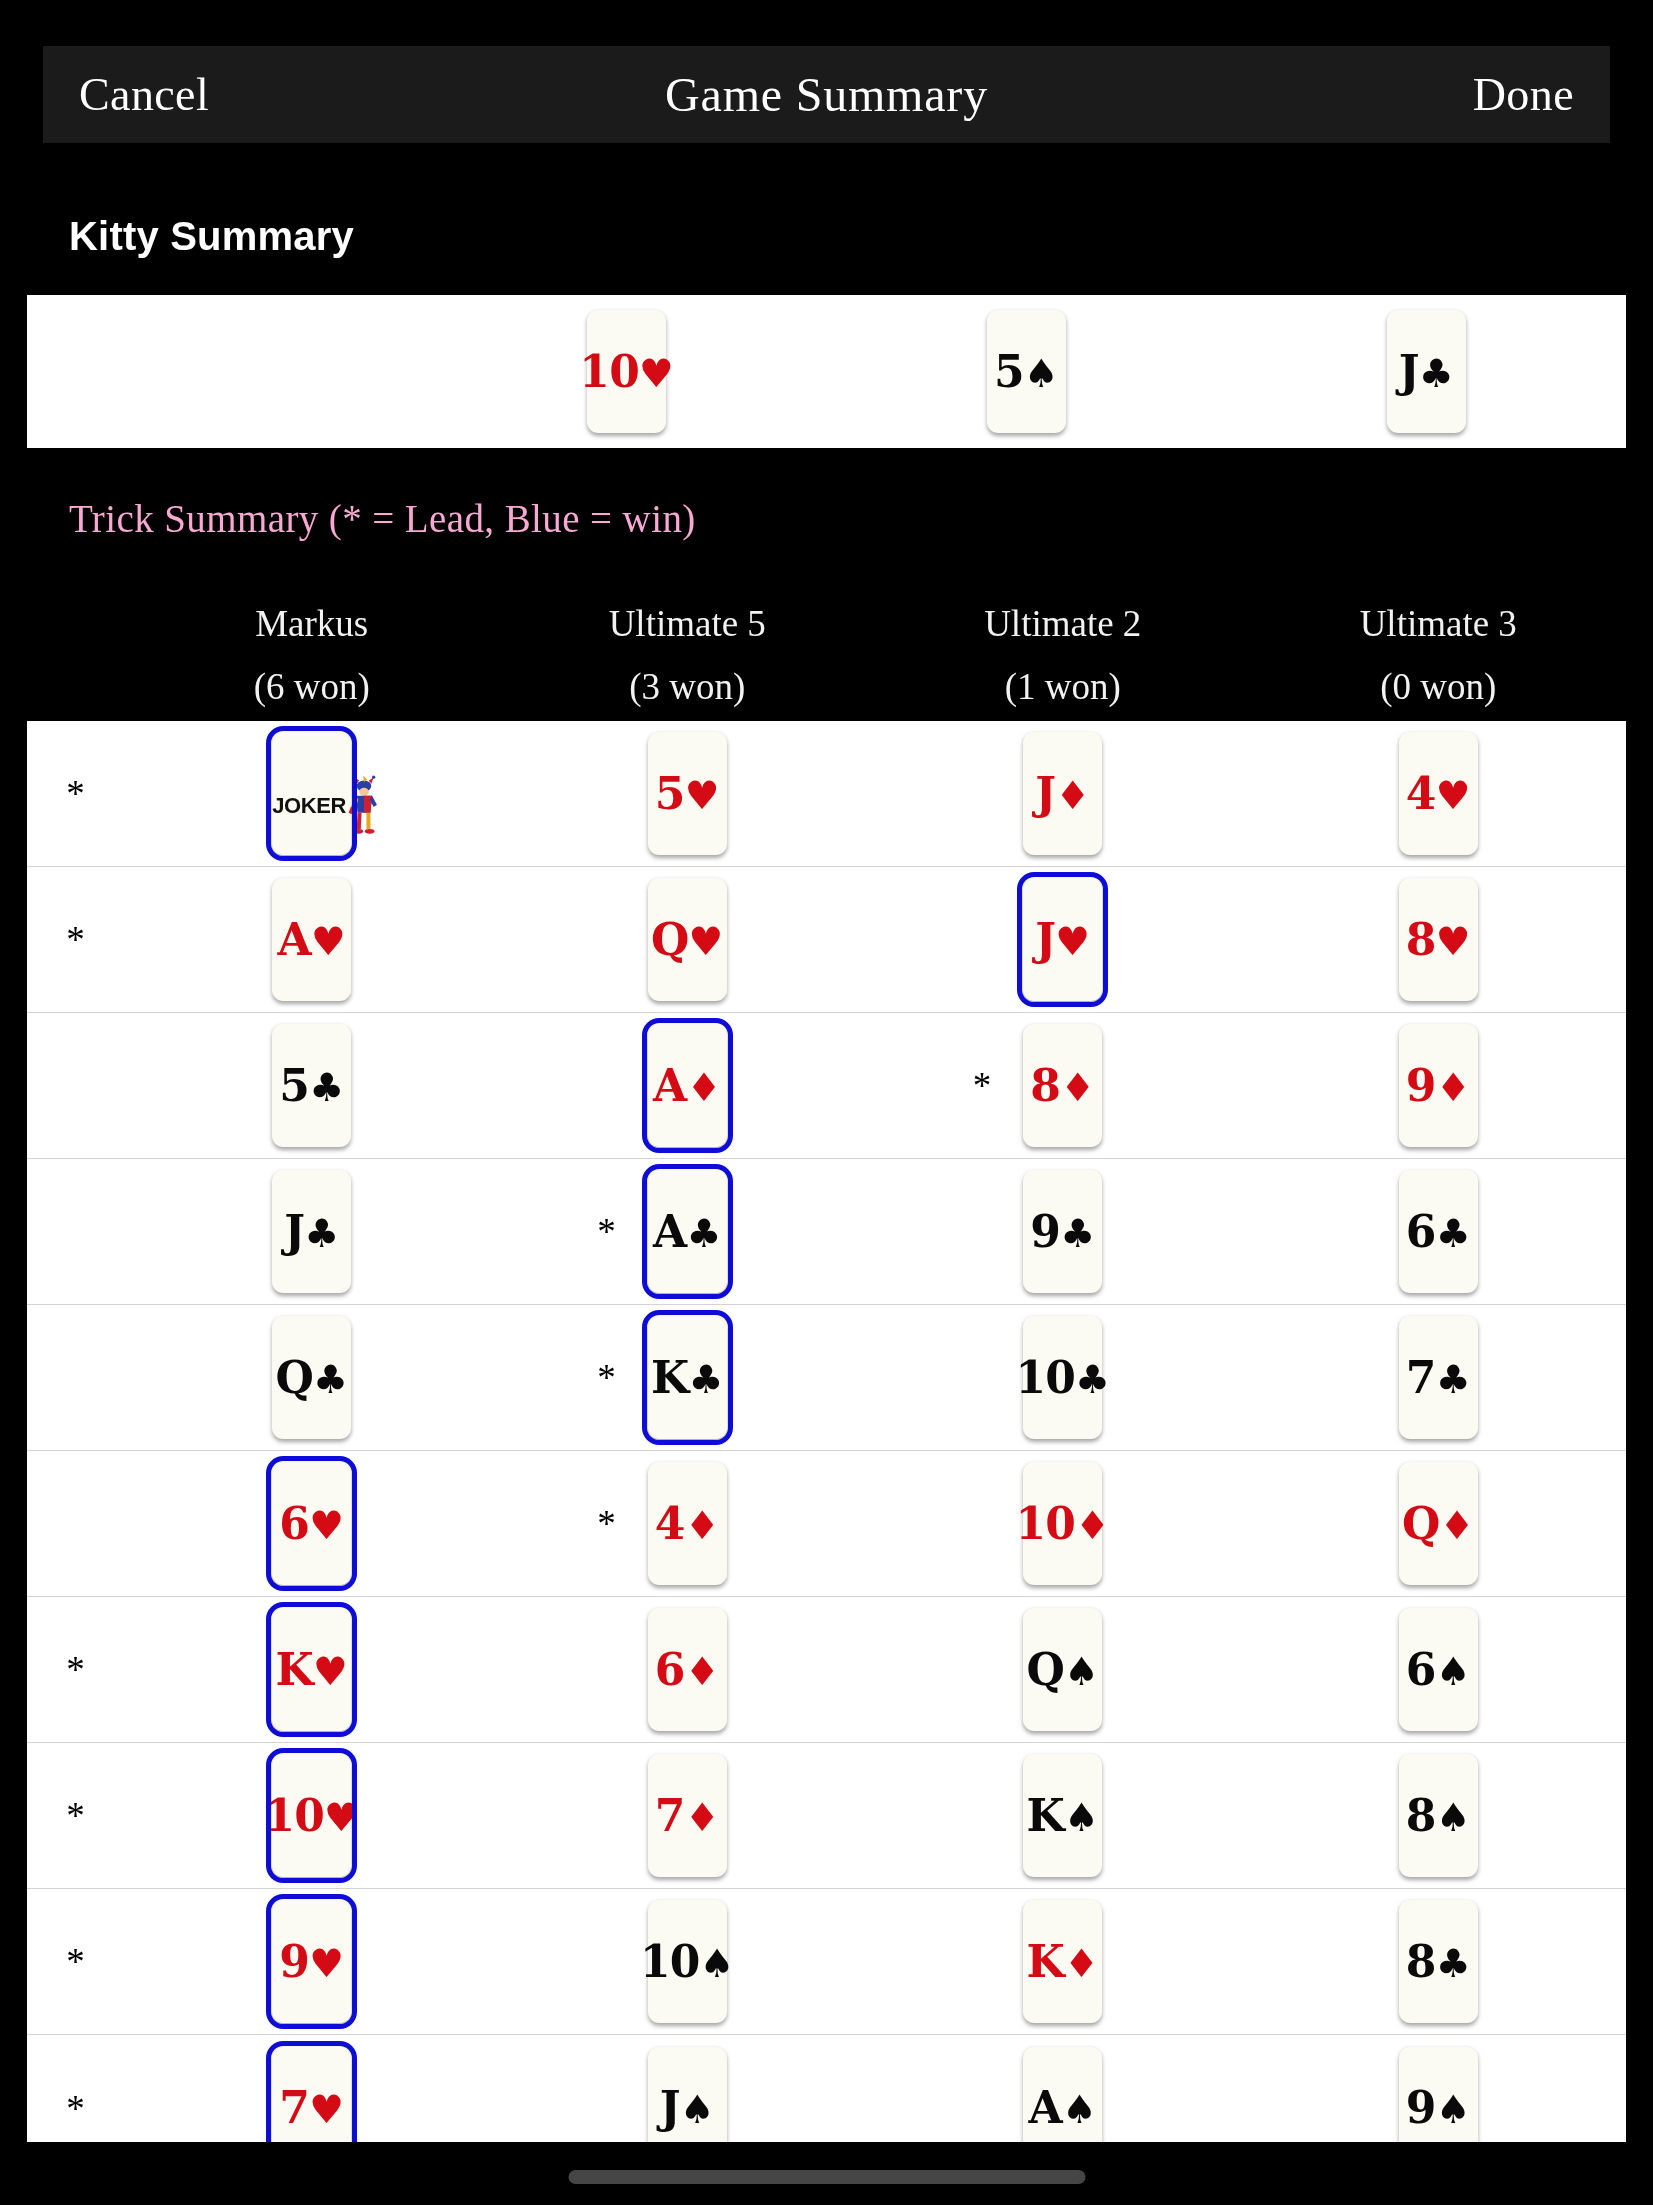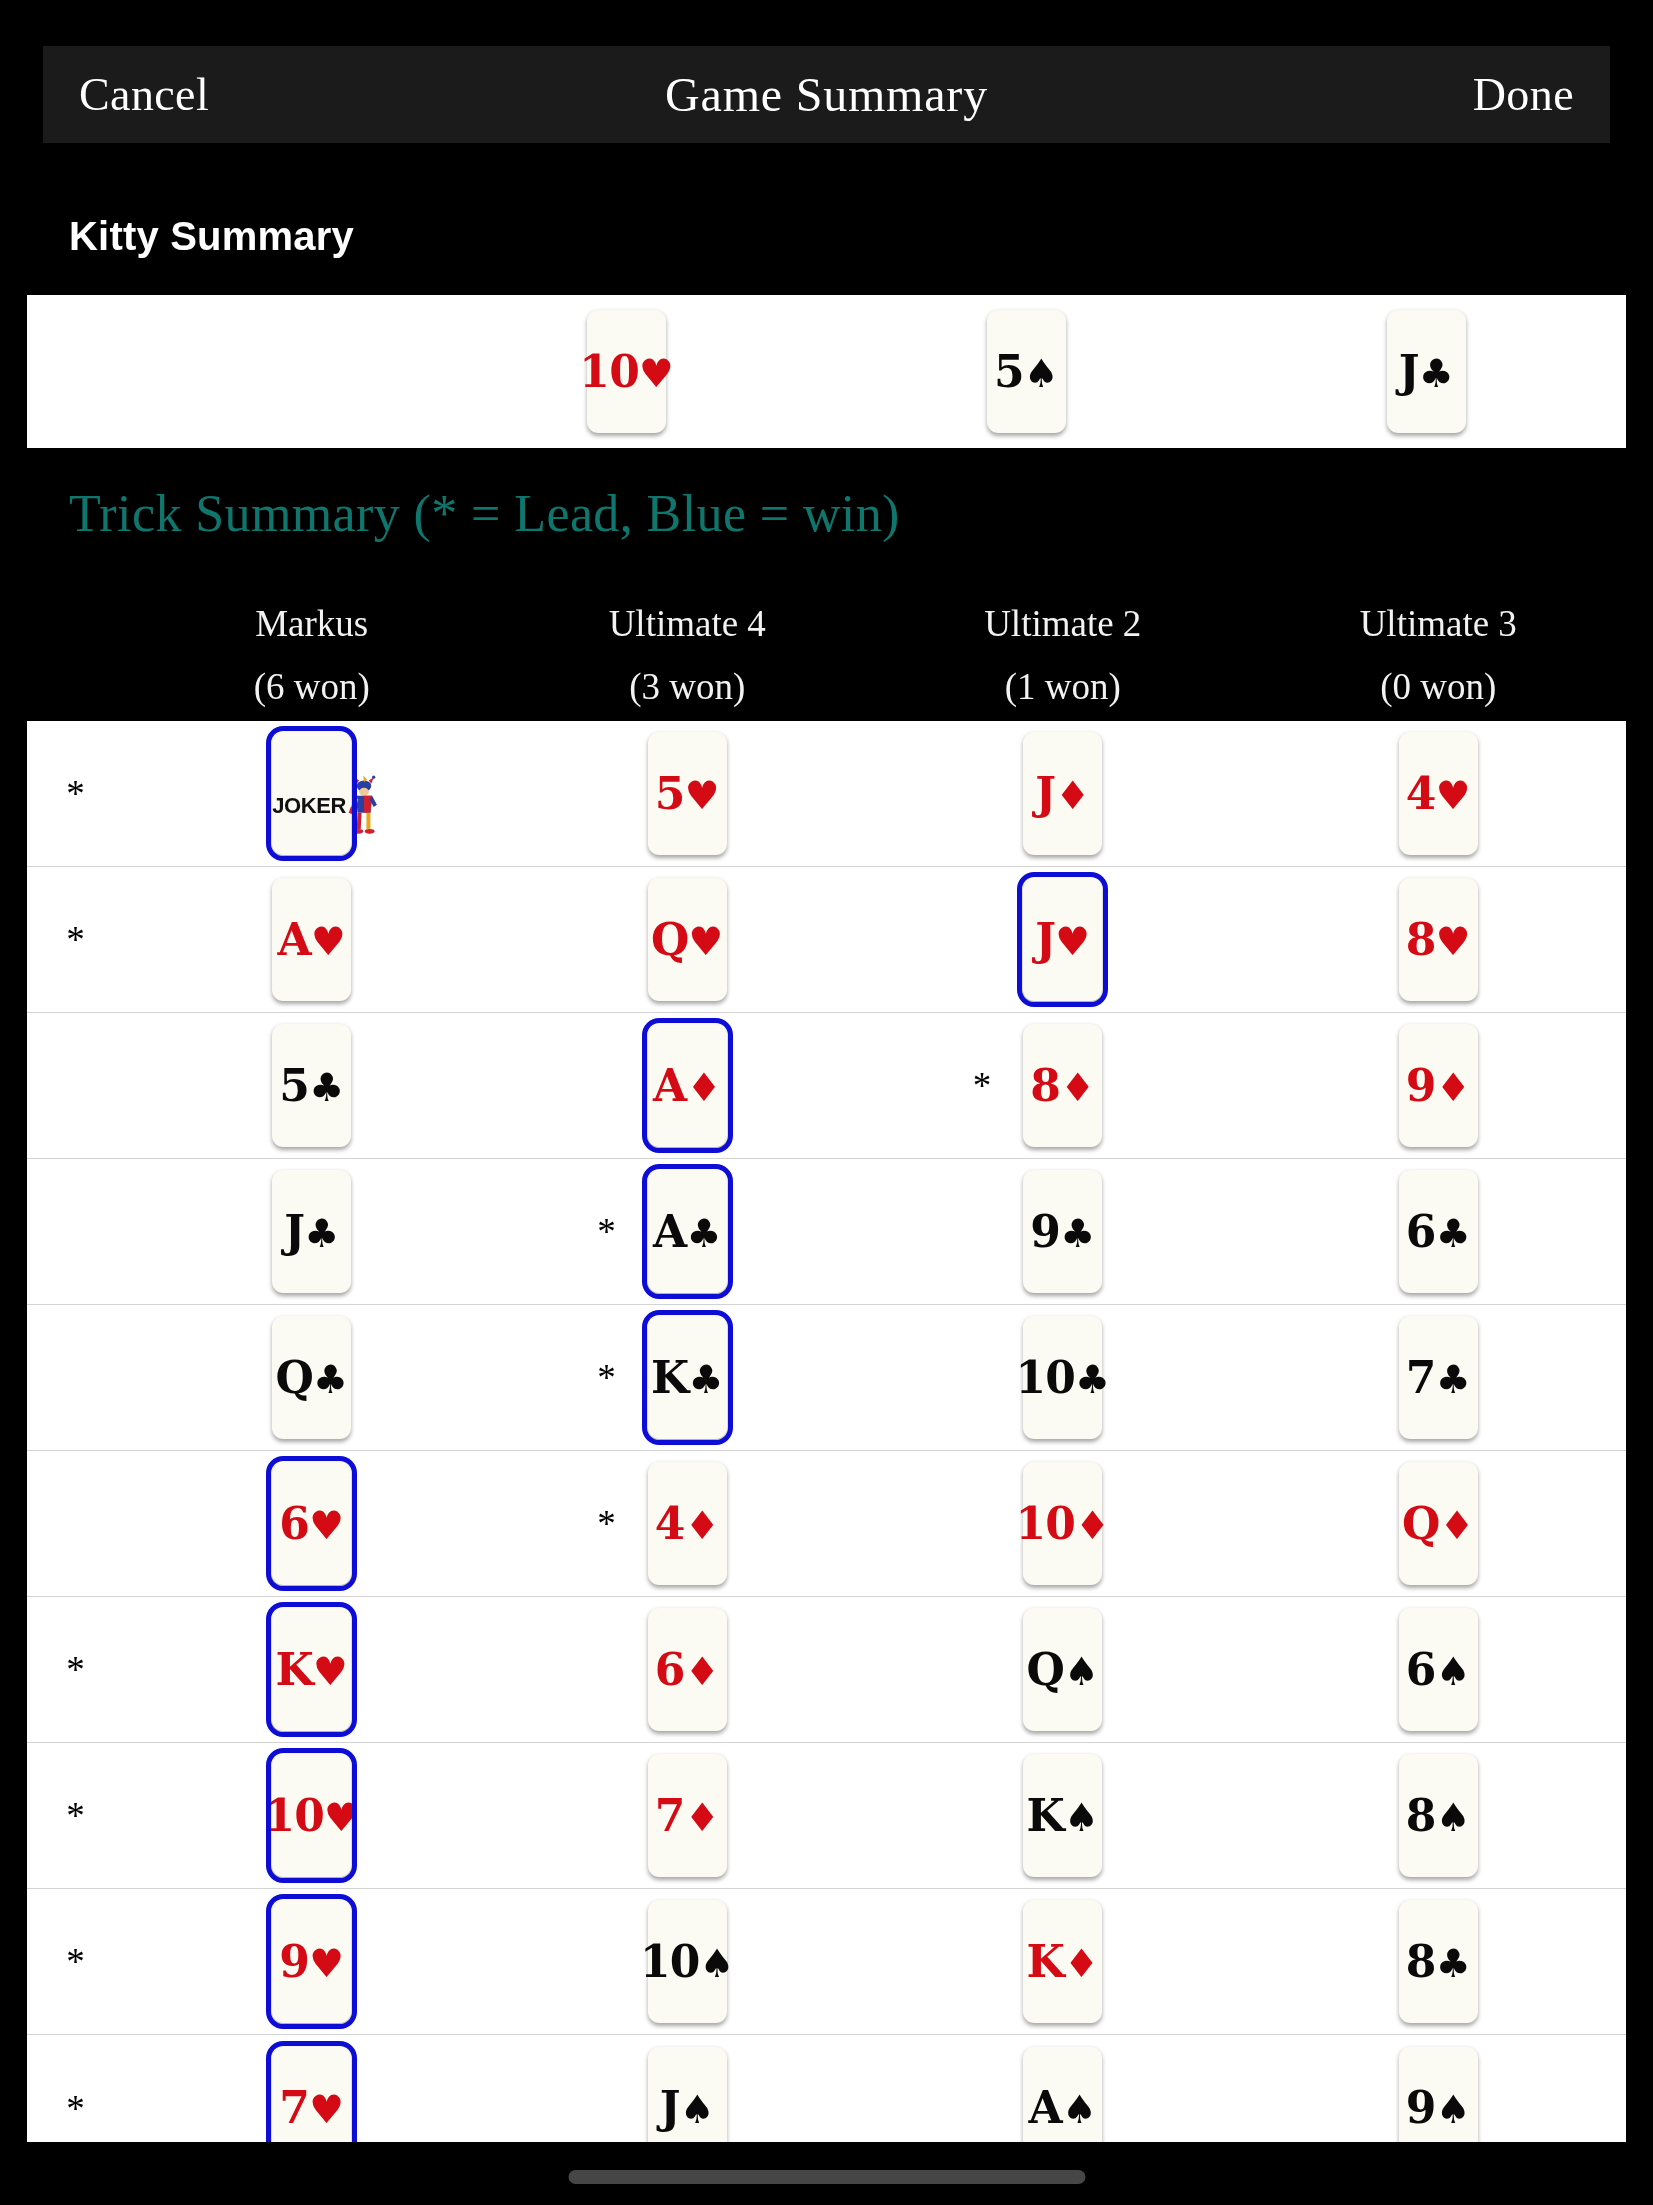--- a/index.html
+++ b/index.html
@@ -75,24 +75,25 @@
   .kitty-slot {
     flex: 1;
     display: flex;
     justify-content: center;
     align-items: center;
   }
 
   .section-label-fancy {
     position: absolute;
     left: 69px;
-    color: #0f766e;
-    font-family: "Liberation Serif", "DejaVu Serif", serif;
-    font-size: 52px;
+    color: #f9a8d4;
+    font-family: "Liberation Serif", "DejaVu Serif", serif;
+    font-size: 39px;
     letter-spacing: 0.4px;
+    margin-top: 12px;
   }
   #trick-label { top: 484px; }
 
   
   .col-headers {
     position: absolute;
     top: 597px;
     left: 27px;
     right: 27px;
     height: 125px;
@@ -246,21 +247,21 @@
           <div class="suit black">♣</div>
         </div>
       </div>
     </div>
 
   <div class="section-label-fancy" id="trick-label">Trick Summary (* = Lead, Blue = win)</div>
 
   <div class="col-headers" id="col-headers">
     <div class="hdr-lead-col"></div>
   <div class="hdr-col"><span>Markus</span><span class="won">(6 won)</span></div>
-      <div class="hdr-col"><span>Ultimate 4</span><span class="won">(3 won)</span></div>
+      <div class="hdr-col"><span>Ultimate 5</span><span class="won">(3 won)</span></div>
       <div class="hdr-col"><span>Ultimate 2</span><span class="won">(1 won)</span></div>
       <div class="hdr-col"><span>Ultimate 3</span><span class="won">(0 won)</span></div>
     </div>
 
   <div class="trick-table" id="trick-table">
       <div class="trick-row">
         <div class="lead-cell">*</div>
         <div class="card-cell">
           <div class="card win joker">
             <div class="joker-word">JOKER</div>

